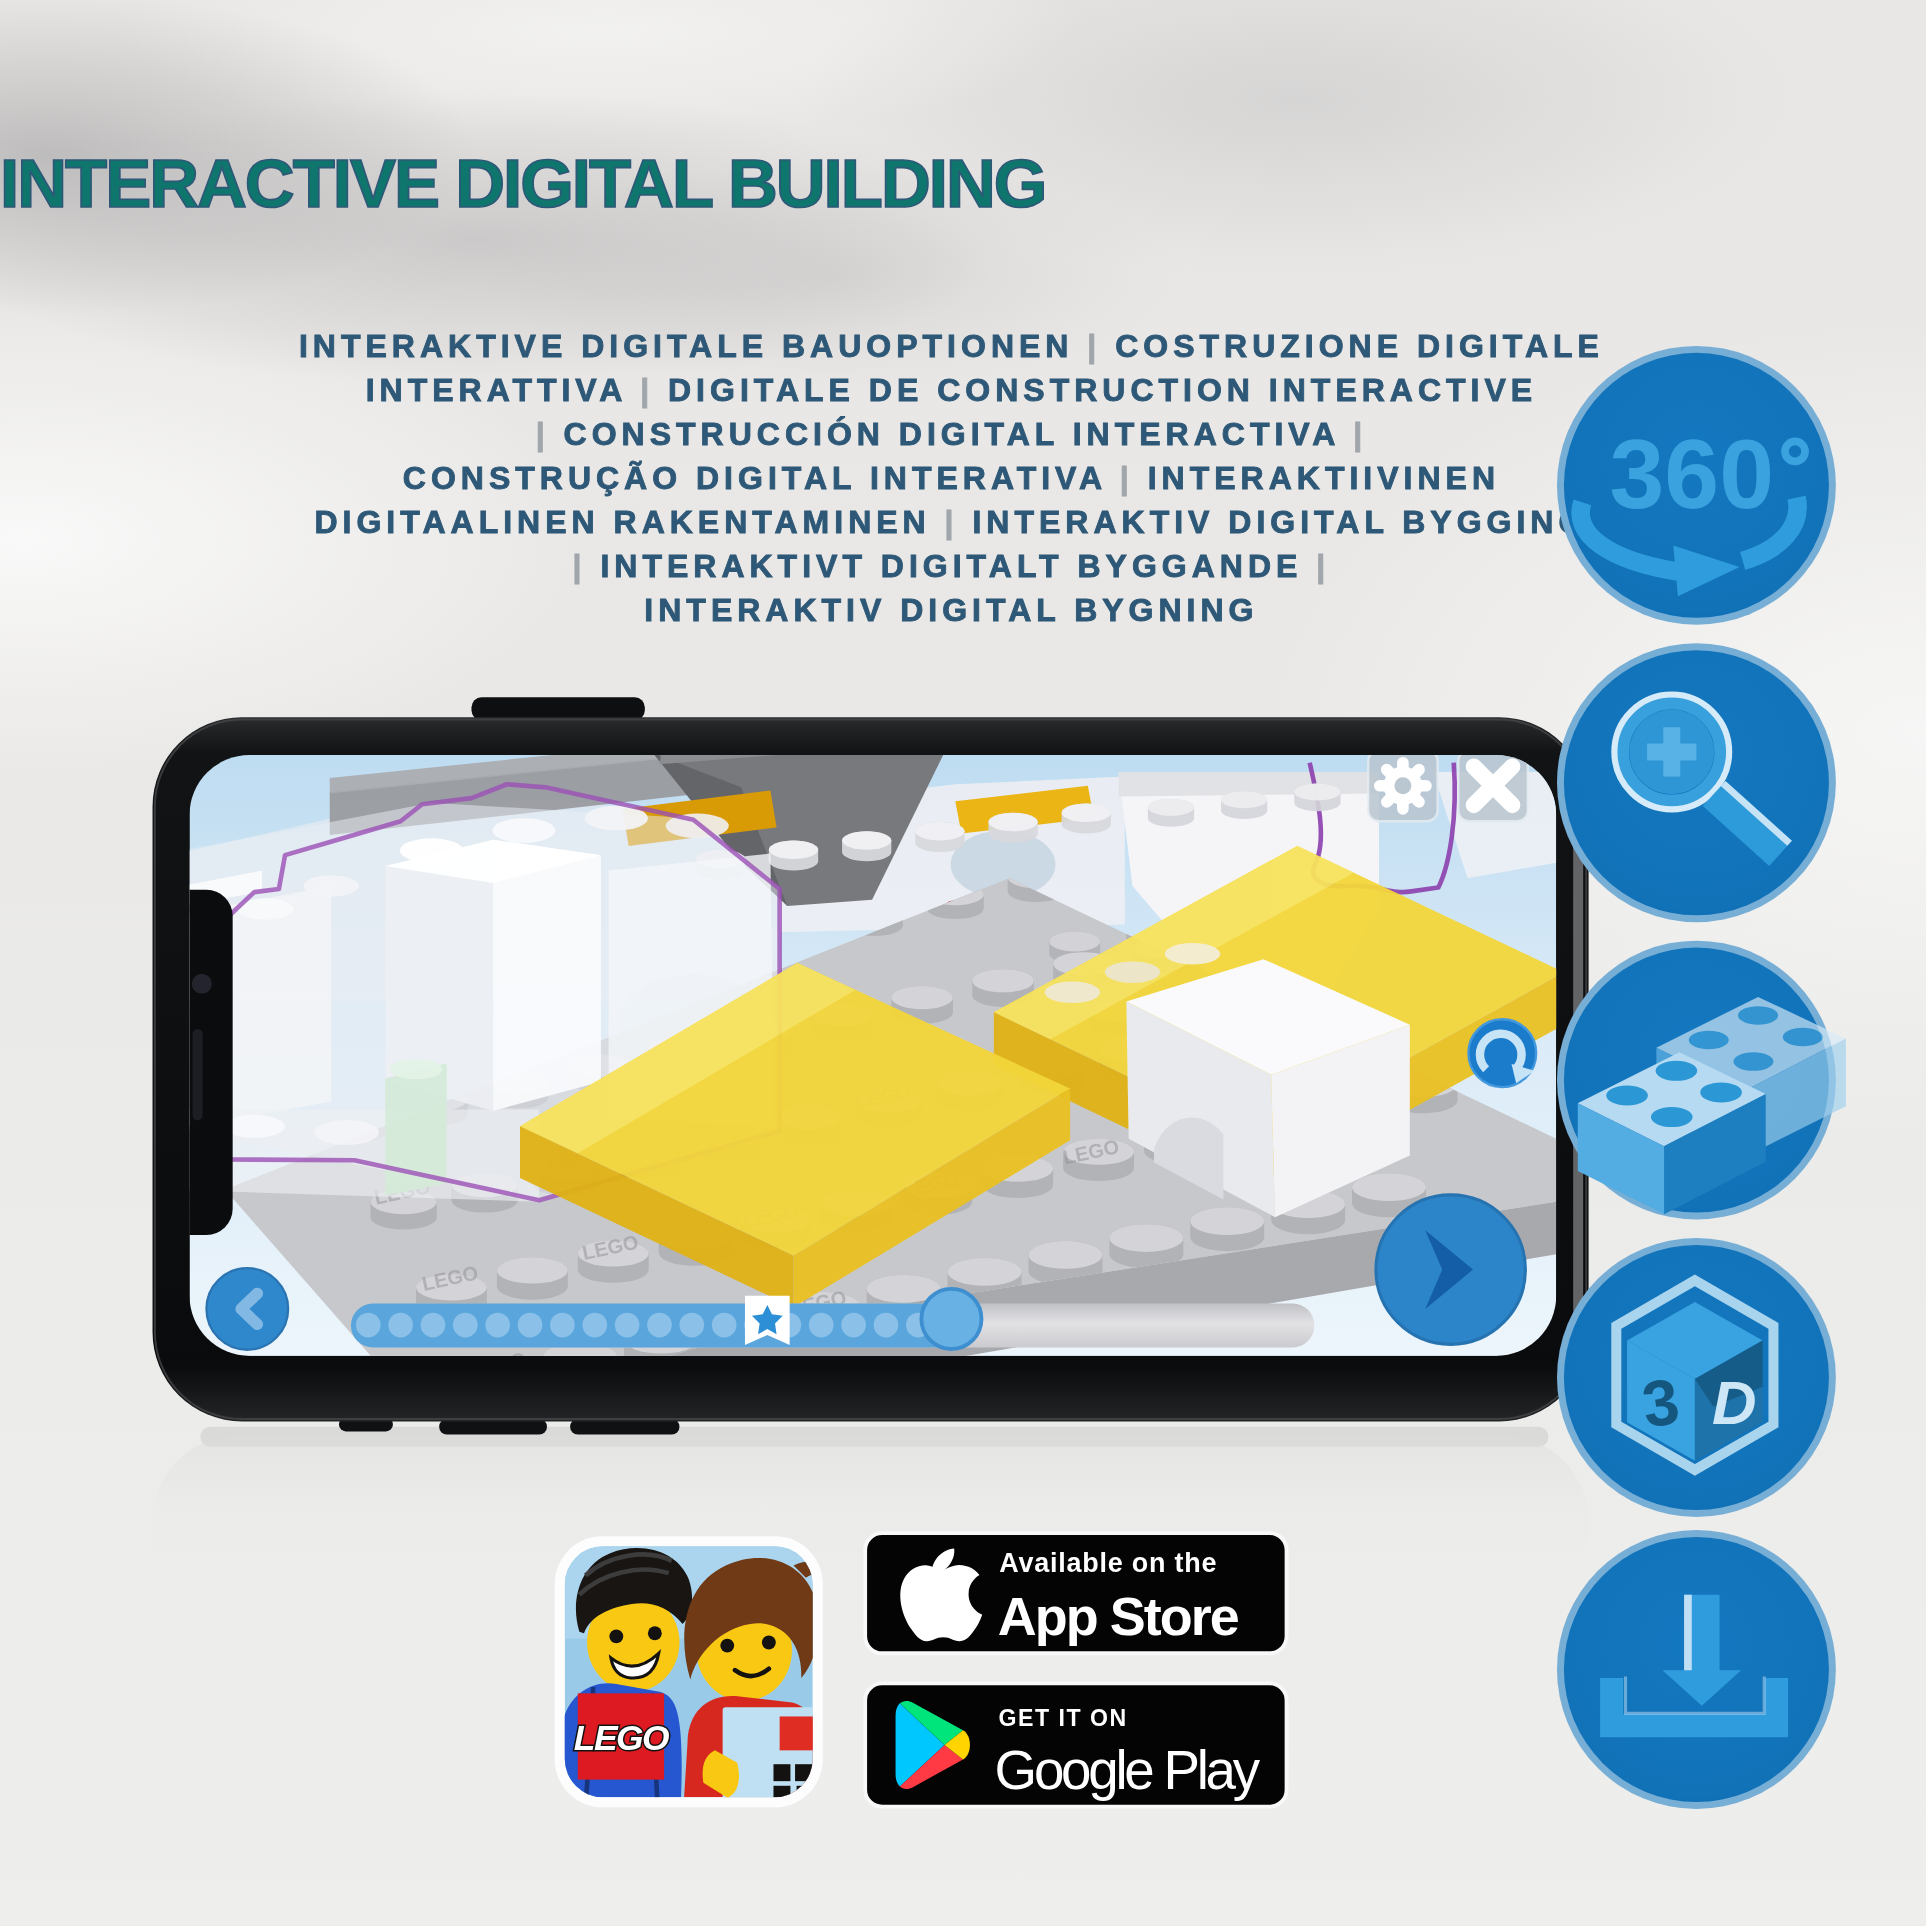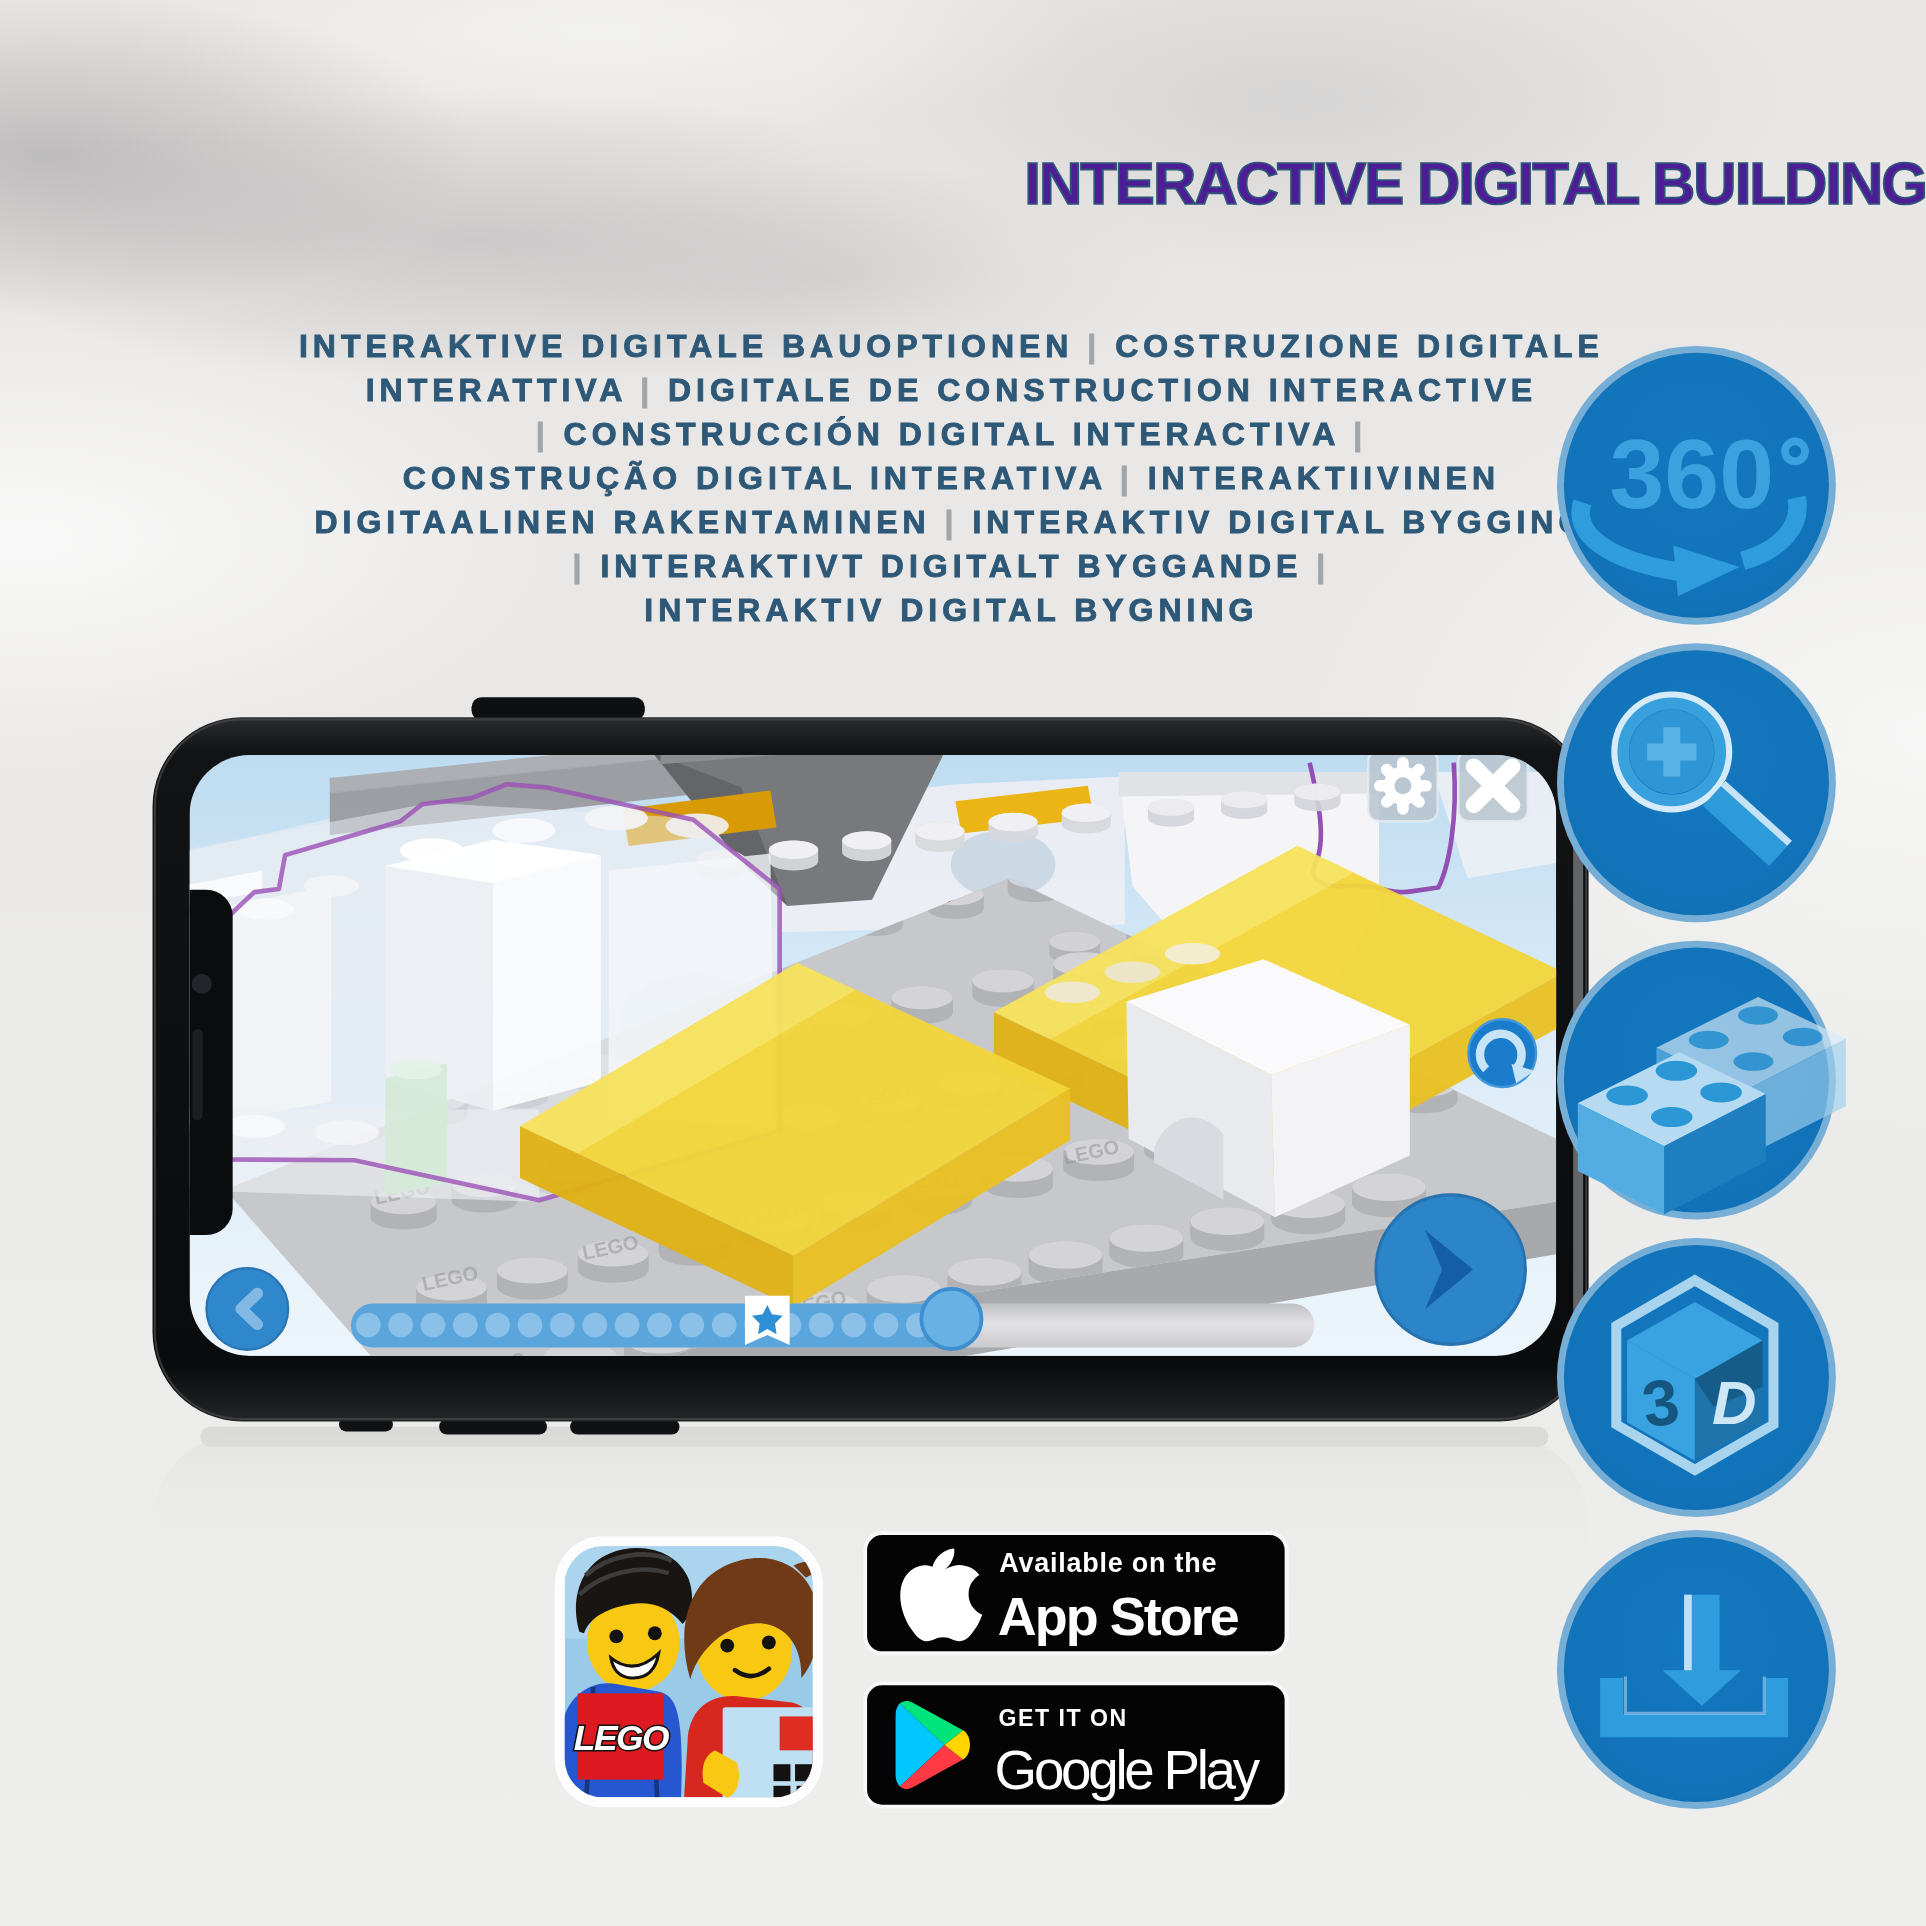--- a/index.html
+++ b/index.html
@@ -7,22 +7,22 @@
   font-family:"Liberation Sans", sans-serif;
   background:
     radial-gradient(616px 231px at 46px 154px, rgba(148,146,148,0.5), rgba(148,146,148,0) 70%),
     radial-gradient(771px 208px at 478px 239px, rgba(162,160,162,0.42), rgba(162,160,162,0) 70%),
     radial-gradient(501px 162px at 832px 277px, rgba(172,170,172,0.25), rgba(172,170,172,0) 70%),
     radial-gradient(693px 154px at 601px 31px, rgba(250,250,249,0.55), rgba(250,250,249,0) 70%),
     radial-gradient(693px 247px at 1295px 100px, rgba(186,185,187,0.4), rgba(186,185,187,0) 72%),
     radial-gradient(771px 324px at 23px 539px, rgba(252,252,252,0.85), rgba(252,252,252,0) 74%),
     radial-gradient(925px 578px at 1919px 732px, rgba(252,252,252,0.7), rgba(252,252,252,0) 72%),
     linear-gradient(180deg, #e8e7e5 0%, #e9e8e6 35%, #ebebe9 60%, #eeeeec 100%);}
-.title{position:absolute;left:0;top:137px;width:1926px;text-align:right;line-height:93px;
-  color:#4c1d95;font-weight:bold;font-size:60px;letter-spacing:-2px;white-space:nowrap;-webkit-text-stroke:1.7px #2e5877;}
+.title{position:absolute;left:0;top:137px;width:1926px;text-align:left;line-height:93px;
+  color:#0f766e;font-weight:bold;font-size:69px;letter-spacing:-2px;white-space:nowrap;-webkit-text-stroke:1.7px #2e5877;}
 .subs{position:absolute;left:-11.6px;top:324px;width:1926px;text-align:center;
   color:#2e5877;font-weight:bold;font-size:32px;line-height:44px;letter-spacing:5px;-webkit-text-stroke:0.9px #2e5877;}
 .subs .p{color:#a0a6ab;-webkit-text-stroke:0.9px #a0a6ab;}
 svg.main{position:absolute;left:0;top:0;}
 </style>
 </head>
 <body>
 
 <div class="title">INTERACTIVE DIGITAL BUILDING</div>
 

